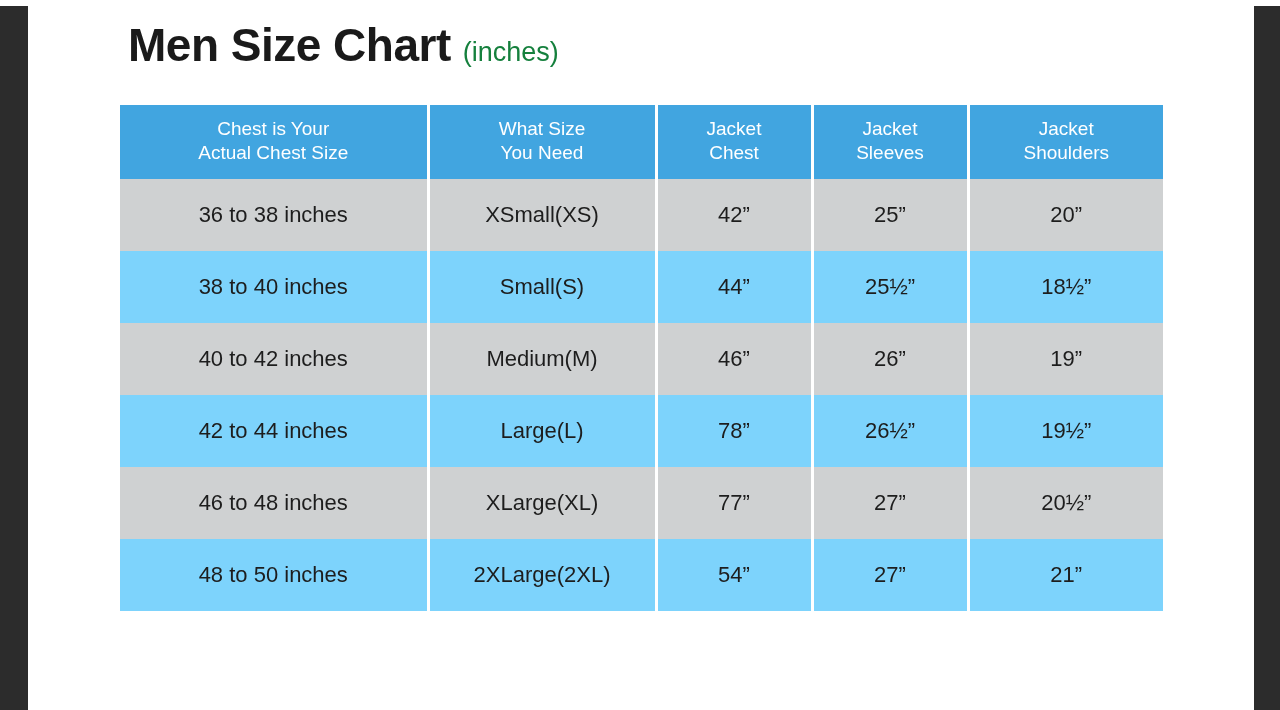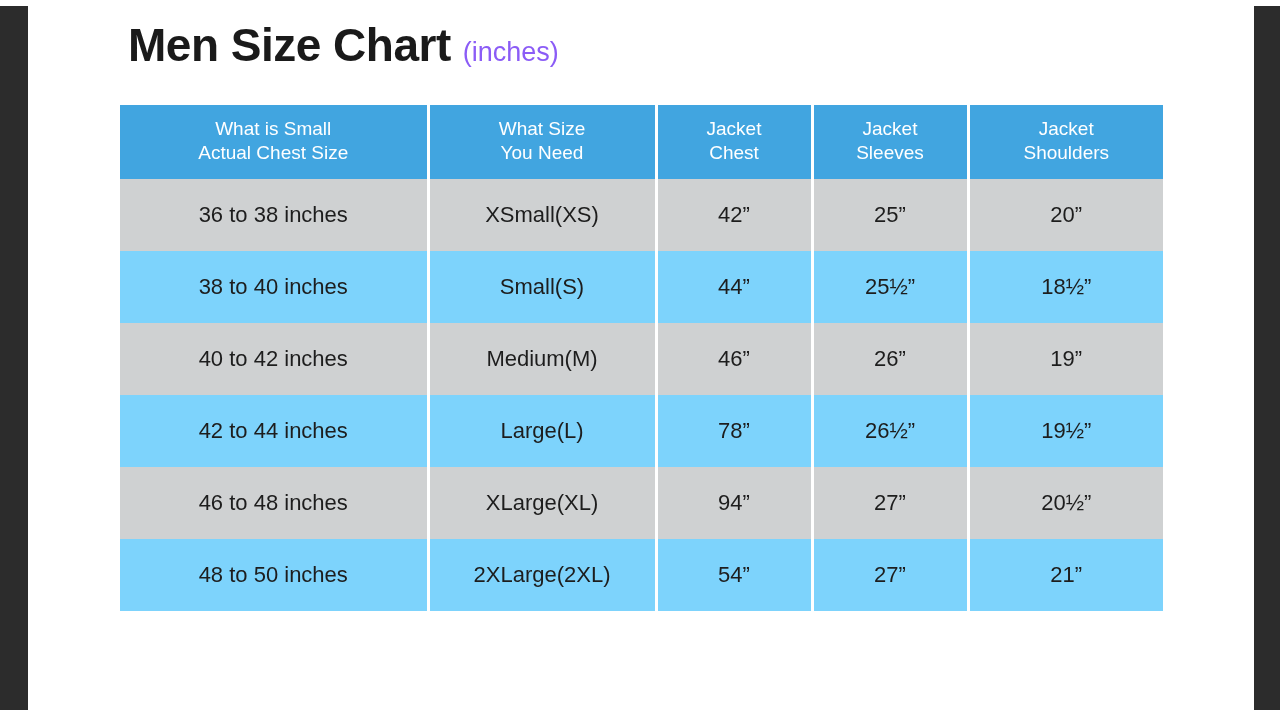--- a/index.html
+++ b/index.html
@@ -56,21 +56,21 @@
   }
   .title-main {
     font-size: 46px;
     font-weight: bold;
     color: #1a1a1a;
     letter-spacing: -0.5px;
     line-height: 1;
   }
   .title-sub {
     font-size: 27px;
-    color: #8b5cf6;
+    color: #15803d;
     margin-left: 12px;
     line-height: 1;
   }
   table.size-table {
     position: absolute;
     left: 92px;
     top: 105px;
     width: 1043px;
     border-collapse: collapse;
     table-layout: fixed;
@@ -125,21 +125,21 @@
       <colgroup>
         <col class="col-a">
           <col class="col-b">
           <col class="col-c">
           <col class="col-d">
           <col class="col-e">
       </colgroup>
       <thead>
         <tr>
           <th>
-            <span class="hdr-l1">What is Small</span>
+            <span class="hdr-l1">Chest is Your</span>
             <span class="hdr-l2">Actual Chest Size</span>
           </th>
           <th>
             <span class="hdr-l1">What Size</span>
             <span class="hdr-l2">You Need</span>
           </th>
           <th>
             <span class="hdr-l1">Jacket</span>
             <span class="hdr-l2">Chest</span>
           </th>
@@ -178,21 +178,21 @@
         <tr class="row-plain">
           <td>42 to 44 inches</td>
           <td>Large(L)</td>
           <td>78”</td>
           <td>26½”</td>
           <td>19½”</td>
         </tr>
         <tr class="row-shade">
           <td>46 to 48 inches</td>
           <td>XLarge(XL)</td>
-          <td>94”</td>
+          <td>77”</td>
           <td>27”</td>
           <td>20½”</td>
         </tr>
         <tr class="row-plain">
           <td>48 to 50 inches</td>
           <td>2XLarge(2XL)</td>
           <td>54”</td>
           <td>27”</td>
           <td>21”</td>
         </tr>

